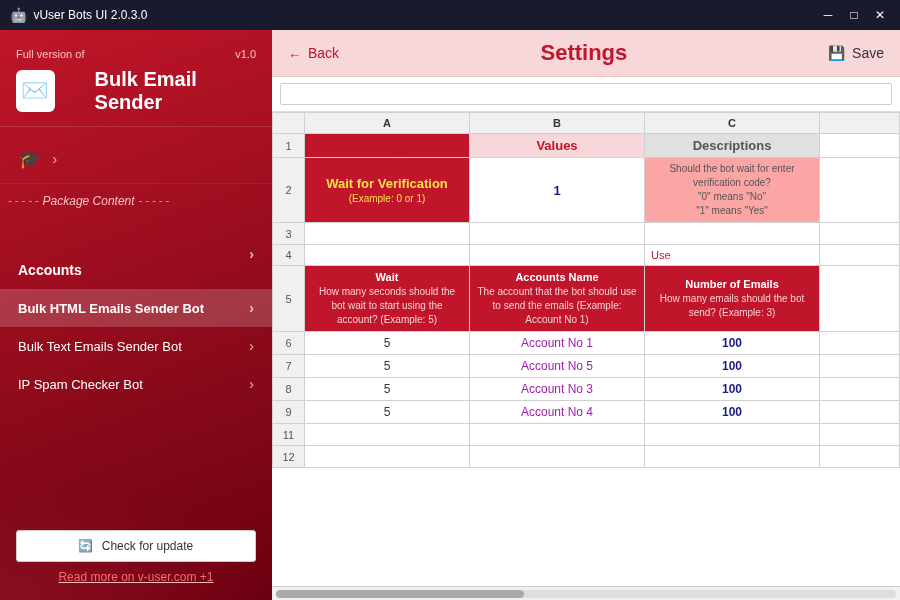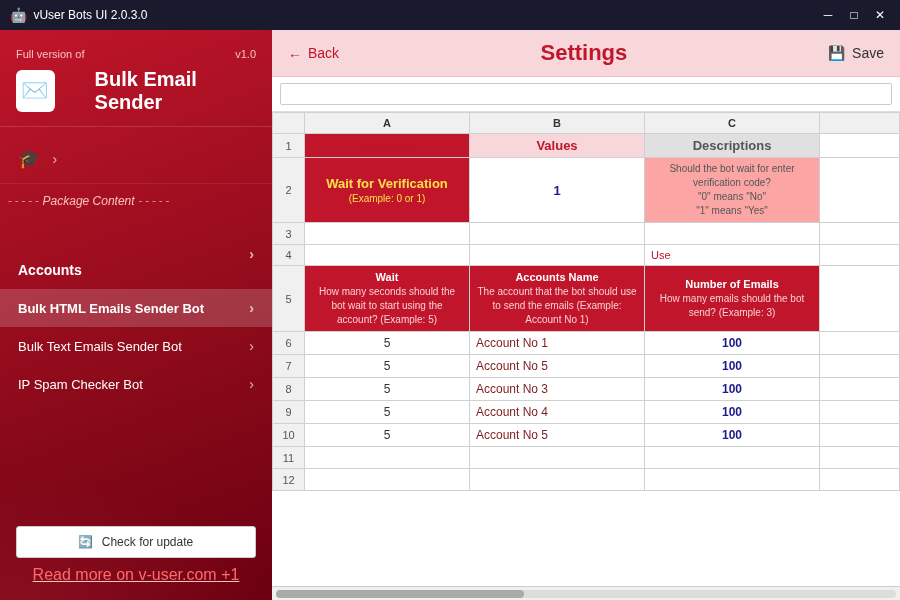--- a/index.html
+++ b/index.html
@@ -124,21 +124,21 @@
       background: #fff;
       color: #333;
       border: 1px solid #ccc;
       border-radius: 3px;
       font-size: 12px;
       cursor: pointer;
       margin-bottom: 8px;
     }
     .read-more-link {
       text-align: center;
-      font-size: 16px;
+      font-size: 12px;
       color: #f9c0c0;
       cursor: pointer;
       text-decoration: underline;
     }
     .read-more-link span { color: #ff6b6b; }
 
     
     .content-area {
       flex: 1;
       background: #fff;
@@ -259,21 +259,21 @@
       font-weight: 700;
       text-align: center;
       font-size: 11px;
       line-height: 1.4;
       padding: 6px 4px;
     }
     .accounts-header-sub { font-weight: 400; font-size: 10px; color: #f9d0d5; }
 
     
     .data-wait { text-align: center; color: #333; }
-    .data-account { color: #7f1d1d; }
+    .data-account { text-align: center; color: #a21caf; }
     .data-count { text-align: center; color: #1a1a8c; font-weight: 600; }
 
     
     .h-scroll-bar {
       height: 14px;
       background: #f0f0f0;
       border-top: 1px solid #ccc;
       display: flex; align-items: center;
       padding: 0 4px;
     }
@@ -482,27 +482,20 @@
             <td class="data-count">100</td>
             <td></td>
           </tr>
           <tr>
             <td class="row-num-cell">9</td>
             <td class="data-wait">5</td>
             <td class="data-account">Account No 4</td>
             <td class="data-count">100</td>
             <td></td>
           </tr>
-          <tr>
-            <td class="row-num-cell">10</td>
-            <td class="data-wait">5</td>
-            <td class="data-account">Account No 5</td>
-            <td class="data-count">100</td>
-            <td></td>
-          </tr>
 
           <tr class="empty-row">
             <td class="row-num-cell">11</td>
             <td></td>
             <td></td>
             <td></td>
             <td></td>
           </tr>
 
           <tr class="empty-row">

